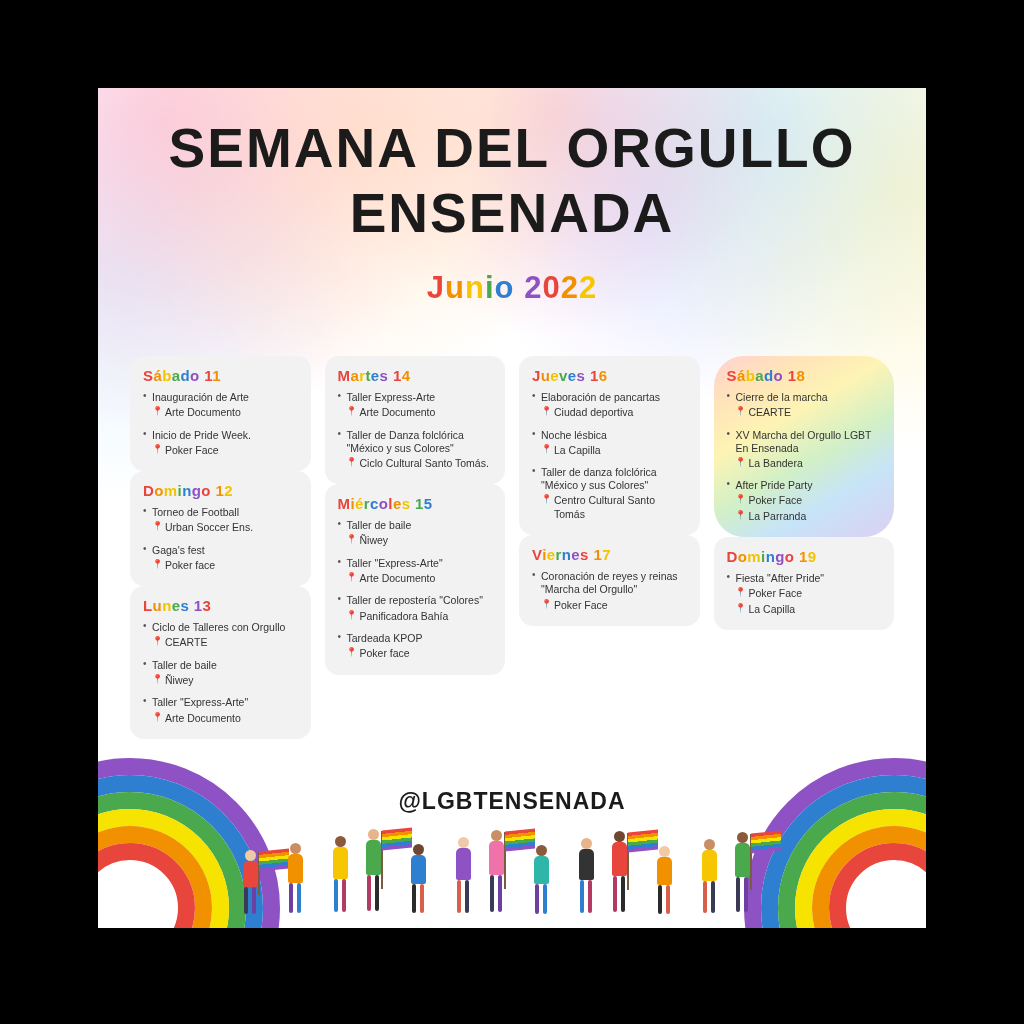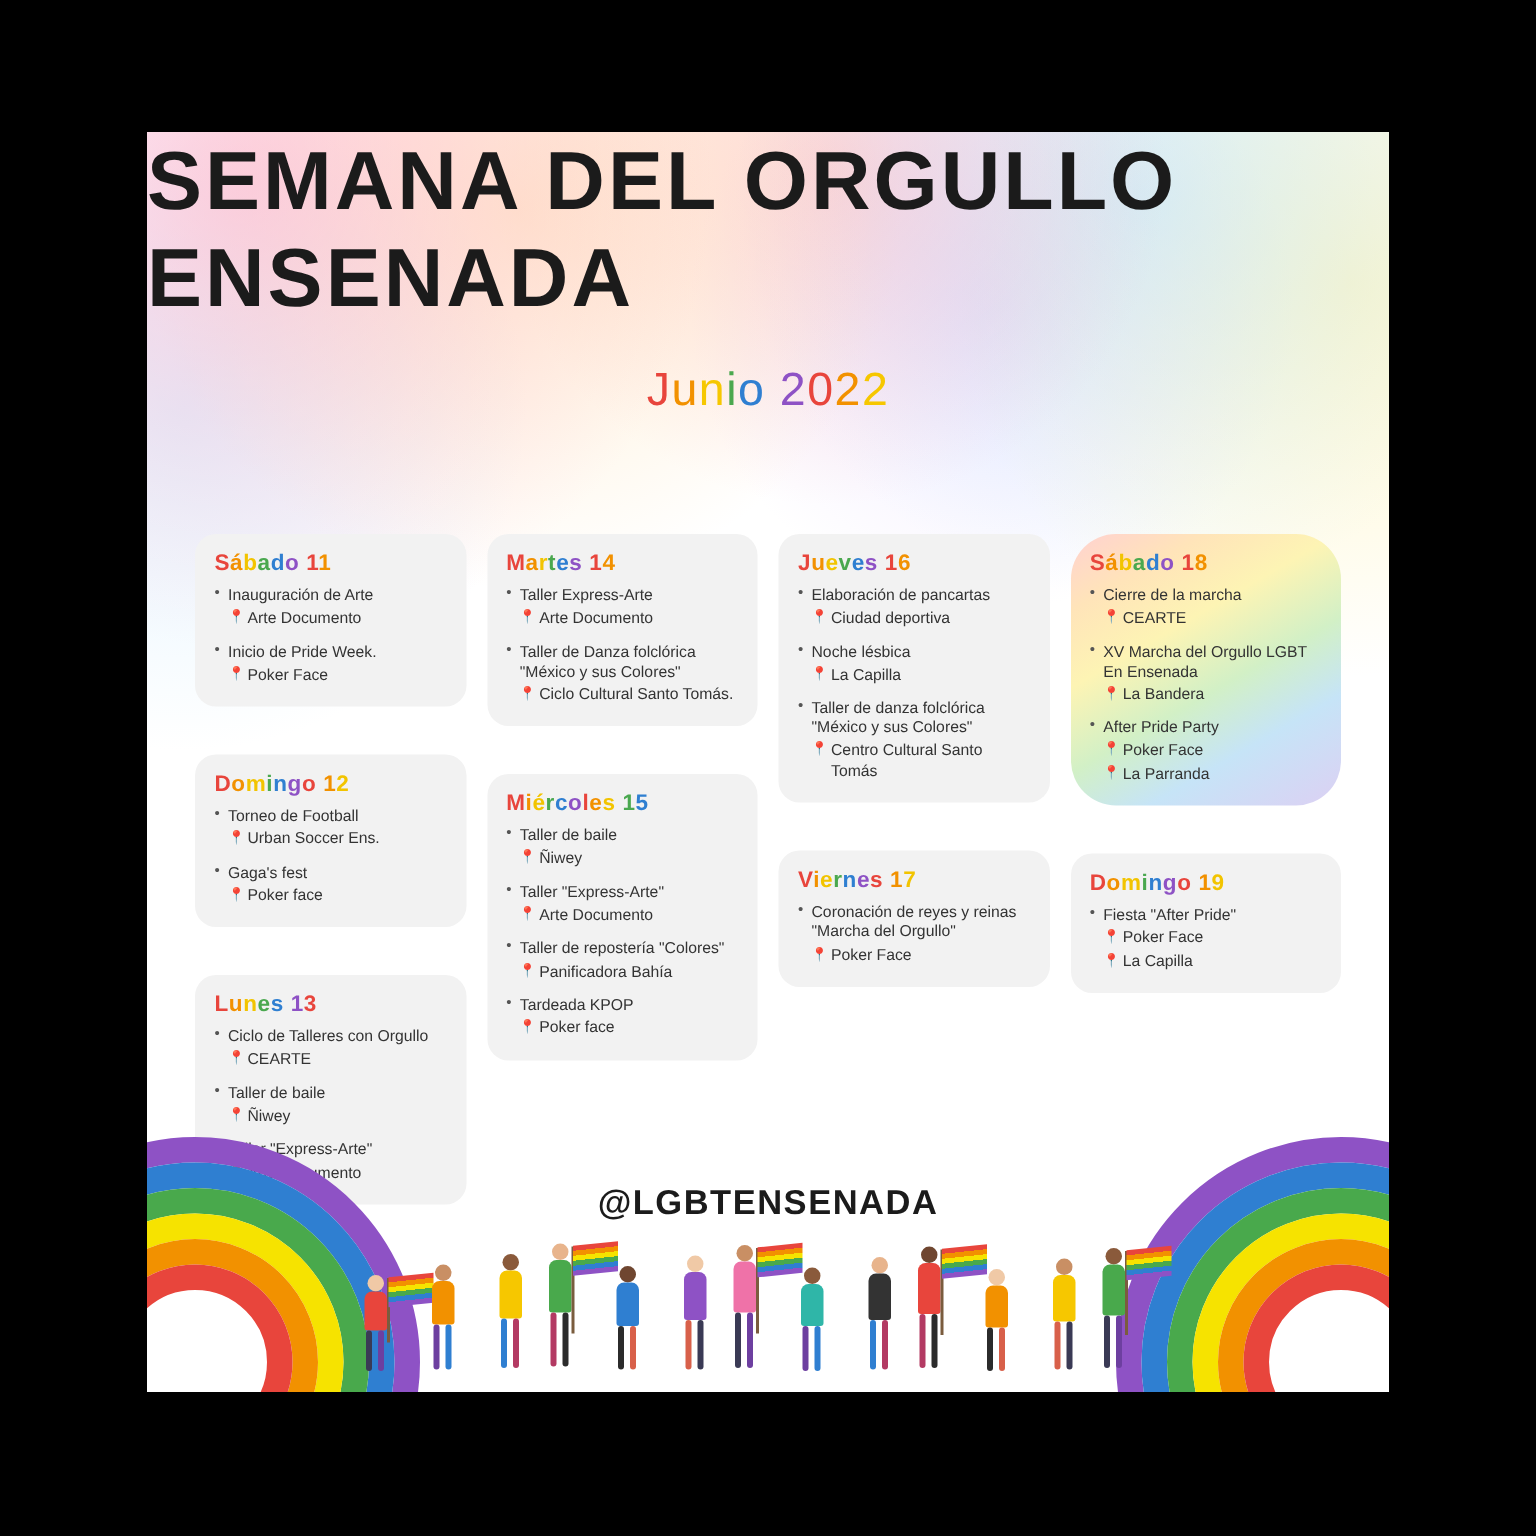--- a/index.html
+++ b/index.html
@@ -26,35 +26,36 @@
       radial-gradient(circle at 80% 5%, rgba(180, 225, 255, 0.50) 0%, rgba(255,255,255,0) 26%),
       radial-gradient(circle at 97% 12%, rgba(255, 240, 160, 0.55) 0%, rgba(255,255,255,0) 24%),
       radial-gradient(circle at 3% 22%, rgba(190, 230, 255, 0.45) 0%, rgba(255,255,255,0) 22%),
       radial-gradient(circle at 68% 14%, rgba(210, 190, 255, 0.35) 0%, rgba(255,255,255,0) 22%),
       #ffffff;
     overflow: hidden;
   }
 
   
   #title-block {
-    text-align: left;
+    text-align: center;
+    padding-top: 28px;
   }
   .title-line {
     font-weight: 800;
     font-size: 55px;
     letter-spacing: 2px;
     color: #1b1b1b;
     line-height: 1.18;
     font-family: "Liberation Sans", sans-serif;
   }
   #subtitle {
     text-align: center;
     margin-top: 24px;
     font-size: 31px;
-    font-weight: 400;
+    font-weight: 700;
     letter-spacing: 1px;
   }
   #subtitle .c0 { color: #e8453c; }
   #subtitle .c1 { color: #f29100; }
   #subtitle .c2 { color: #f6c700; }
   #subtitle .c3 { color: #4aa84f; }
   #subtitle .c4 { color: #2f7fd1; }
   #subtitle .c5 { color: #8e52c5; }
 
   
@@ -63,21 +64,21 @@
     top: 268px;
     left: 32px;
     width: 764px;
     display: flex;
     gap: 14px;
   }
   .col {
     width: 185px;
     display: flex;
     flex-direction: column;
-    gap: 32px;
+    gap: 0;
   }
   .card {
     background: #f2f2f2;
     border-radius: 14px;
     padding: 11px 13px 14px 13px;
     box-sizing: border-box;
   }
   .card.rainbow {
     background: linear-gradient(150deg,
       #ffd1d1 0%, #ffe4b9 18%, #fdf4b4 36%,

